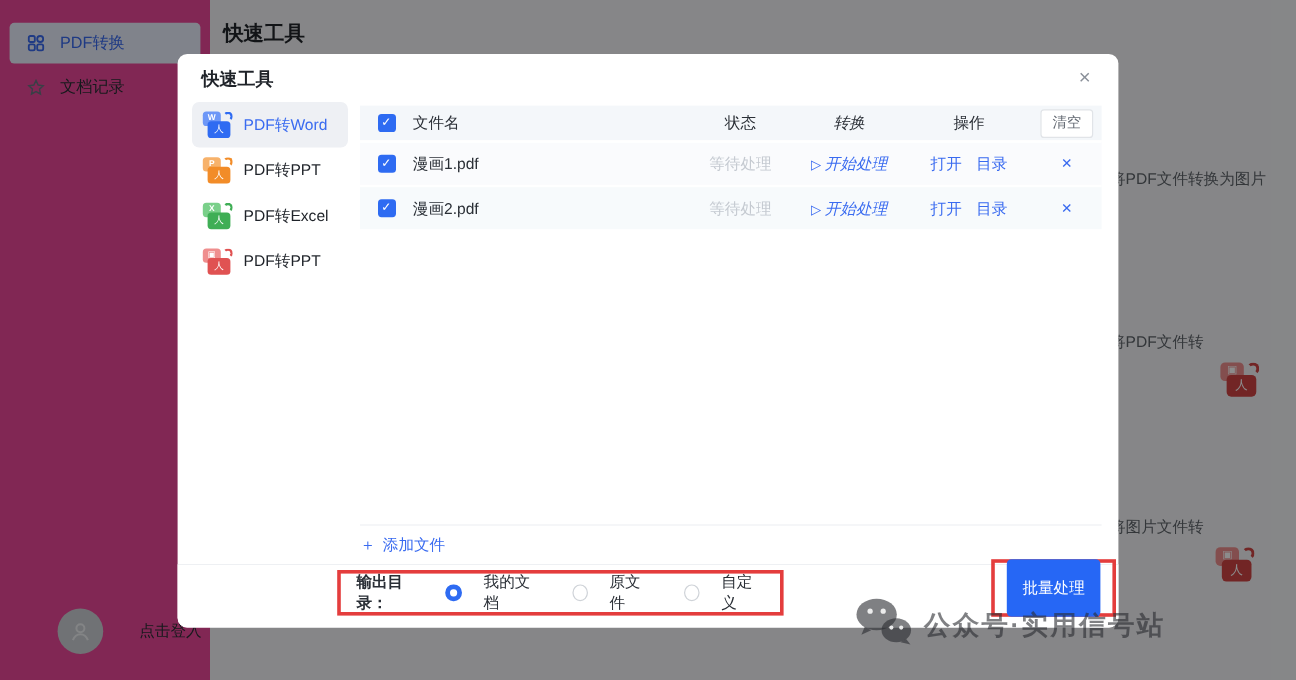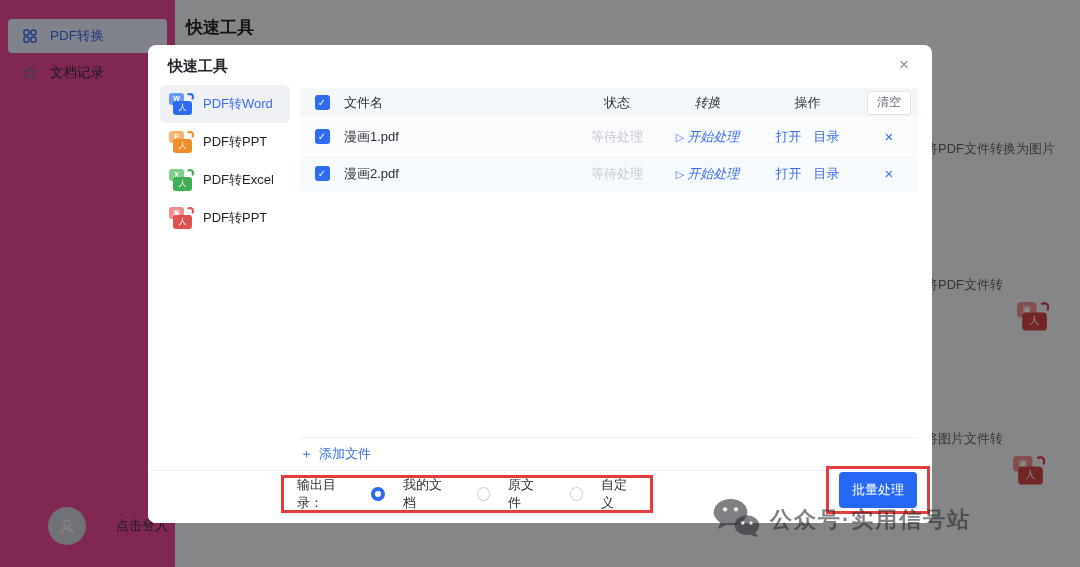--- a/index.html
+++ b/index.html
@@ -62,26 +62,26 @@
   .row-close { color:#3a6bf0; font-size:15px; cursor:pointer; }
   .clear-btn { min-width:44px; height:24px; padding:0 8px; background:#fff; border:1px solid #e1e4e8; border-radius:3px; font-size:12px; color:#646a73; cursor:pointer; }
 
   .add-row { position:absolute; left:152px; top:392px; width:618px; height:33px; border-top:1px solid #eef0f3; display:flex; align-items:center; }
   .add-link { display:flex; align-items:center; gap:6px; font-size:13px; color:#3a6bf0; cursor:pointer; }
 
   .modal-footer { position:absolute; left:0; top:425px; width:784px; height:53px; border-top:1px solid #eef0f3; background:#fff; border-radius:0 0 8px 8px; }
   .anno { position:absolute; border:3px solid #e43d3d; }
   .anno1 { left:133px; top:430px; width:372px; height:38px; display:flex; align-items:center; padding-left:13px; gap:13px; }
   .anno2 { left:678px; top:421px; width:104px; height:48px; display:flex; align-items:center; justify-content:center; }
-  .out-label { font-size:13px; color:#2a2f36; }
+  .out-label { font-size:13px; color:#2a2f36;font-weight:bold; }
   .radio-group { display:flex; align-items:center; gap:18px; margin-right:13px; cursor:pointer; }
   .radio { width:14px; height:14px; border-radius:50%; background:#fff; border:1px solid #cfd3d8; }
   .radio.sel { border:4px solid #2e6bf2; }
   .radio-label { font-size:13px; color:#2a2f36; }
-  .batch-btn { width:78px; height:36px; background:#2667f5; color:#fff; border:none; border-radius:4px; font-size:13px; cursor:pointer; }
+  .batch-btn { width:78px; height:48px; background:#2667f5; color:#fff; border:none; border-radius:4px; font-size:13px; cursor:pointer; }
 
   
   .watermark { position:absolute; left:712px; top:498px; z-index:30; display:flex; align-items:center; gap:10px; color:rgba(42,44,48,0.6); }
   .wm-text { font-size:22px; font-weight:bold; letter-spacing:2px; white-space:nowrap; }
 </style>
 </head>
 <body>
 
 <div class="sidebar">
   <div class="side-list">

